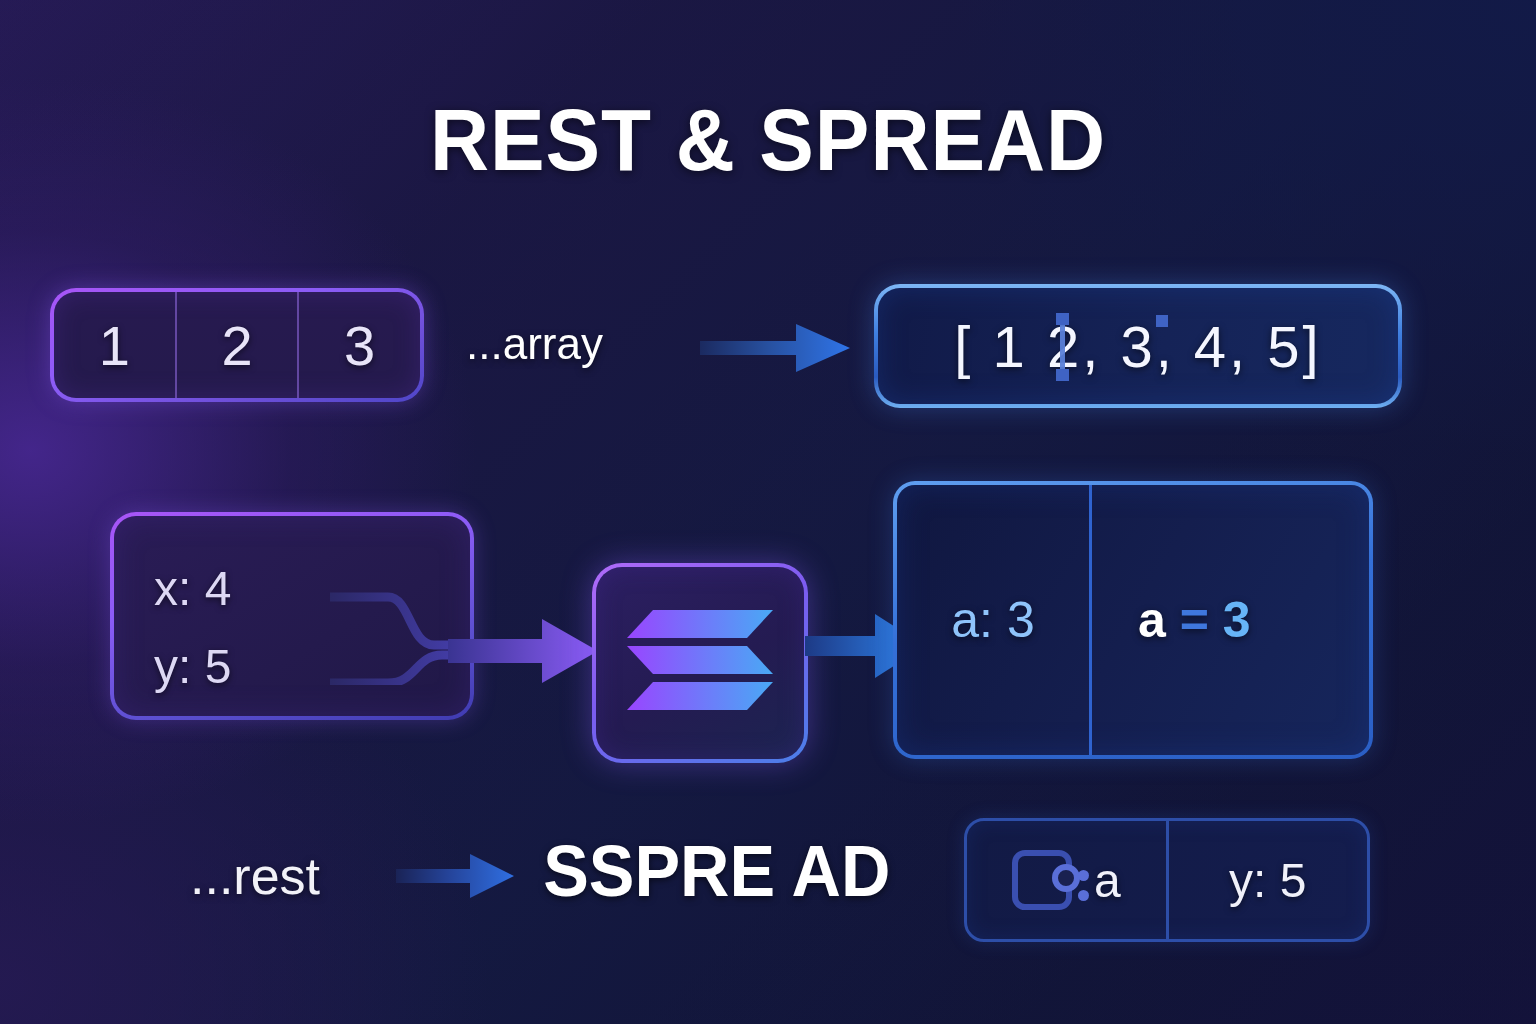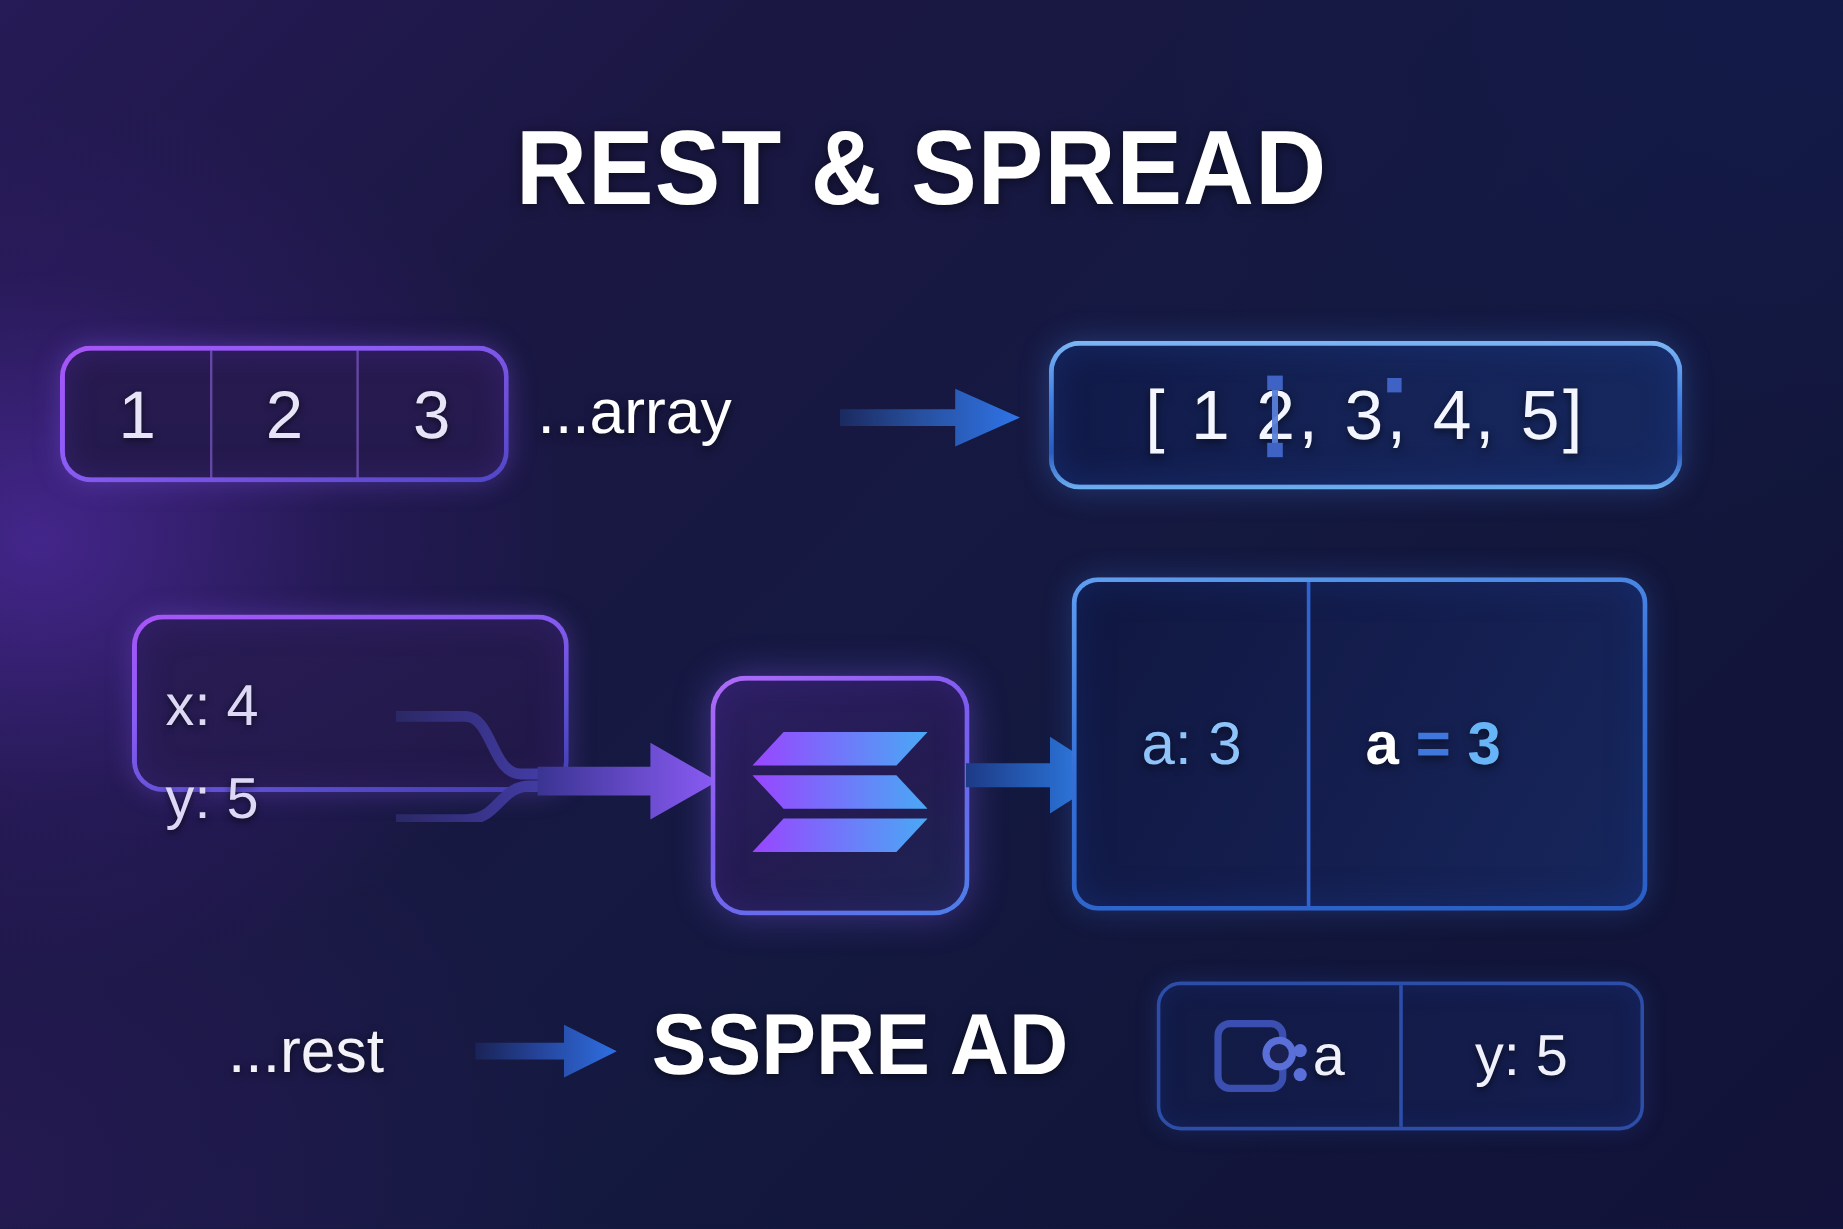--- a/index.html
+++ b/index.html
@@ -41,23 +41,23 @@
   }
   #arrayBox .cell{
     flex:1;display:flex;align-items:center;justify-content:center;
     font-size:56px;color:#e8e4f8;font-weight:500;
     text-shadow:0 2px 6px rgba(0,0,0,0.6);
   }
   #arrayBox .cell + .cell{border-left:2px solid rgba(150,110,230,0.55);}
 
   
   #arrayLabel{
-    left:448px;top:312px;width:230px;height:64px;
+    left:466px;top:312px;width:230px;height:64px;
     display:flex;align-items:center;
-    font-size:52px;color:#ffffff;font-weight:500;
+    font-size:44px;color:#ffffff;font-weight:500;
     text-shadow:0 2px 7px rgba(0,0,0,0.6);
     text-align:center;
   }
 
   
   .arrow{display:block;}
 
   
   #bracketBox{
     left:874px;top:284px;width:520px;height:116px;
@@ -77,27 +77,27 @@
   #caret{
     position:absolute;left:106px;top:6px;width:5px;height:58px;
     background:#5a7fd8;opacity:0.95;
   }
   #caretTopNub{position:absolute;left:102px;top:0px;width:13px;height:12px;background:#3f63c4;}
   #caretBotNub{position:absolute;left:102px;top:56px;width:13px;height:12px;background:#3f63c4;}
   #dotArtifact{position:absolute;left:202px;top:2px;width:12px;height:12px;background:#3f63c4;}
 
   
   #objBox{
-    left:110px;top:512px;width:364px;height:148px;
+    left:110px;top:512px;width:364px;height:208px;
     border:4px solid transparent;border-radius:26px;
     background:
       linear-gradient(150deg,#2a1c56 0%,#241a4d 60%,#201847 100%) padding-box,
       linear-gradient(165deg,#a855f7 0%,#8b5cf6 35%,#5b4fd0 72%,#3f3bb0 100%) border-box;
     box-shadow:0 0 22px rgba(139,92,246,0.30), inset 0 0 30px rgba(80,45,160,0.28);
-    padding:34px 0 0 24px;box-sizing:border-box;
+    padding:34px 0 0 40px;box-sizing:border-box;
   }
   #objBox .kv{
     font-size:48px;color:#ddd8f4;line-height:1.62;
     text-shadow:0 2px 6px rgba(0,0,0,0.6);
   }
 
   
   #solanaTile{
     left:592px;top:563px;width:208px;height:192px;
     border:4px solid transparent;border-radius:30px;

